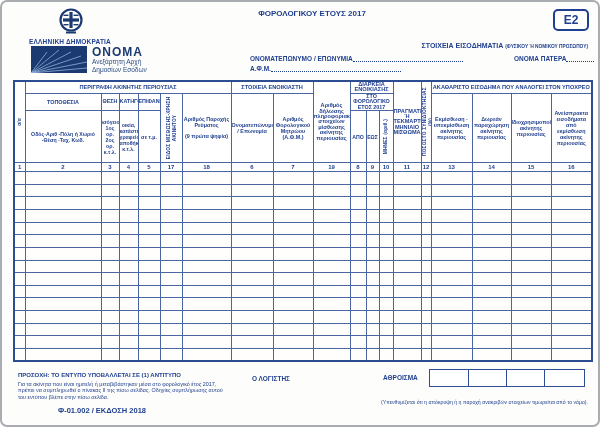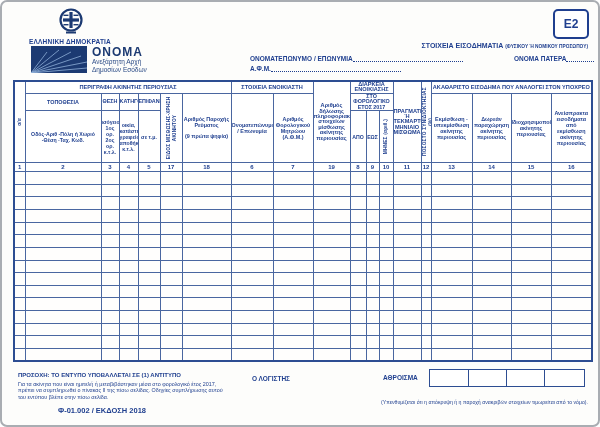--- a/index.html
+++ b/index.html
@@ -9,21 +9,21 @@
     background:#fdfdfb;border:2px solid #a9adb2;border-radius:7px;
     font-family:"Liberation Sans", sans-serif;color:#1f3f8f;overflow:hidden;
   }
   
   .emblem{position:absolute;left:56px;top:5px;}
   .hellenic{position:absolute;left:27px;top:36px;font-size:6.5px;font-weight:bold;letter-spacing:.2px;}
   .aade-box{position:absolute;left:29px;top:44px;}
   .aade-name{position:absolute;left:90px;top:43px;font-size:12px;font-weight:bold;letter-spacing:1px;color:#1c3a72;}
   .aade-sub{position:absolute;left:90px;top:56px;font-size:6.5px;line-height:8px;color:#2a4a85;}
   .title{position:absolute;left:150px;top:7px;width:320px;text-align:center;font-weight:bold;font-size:8px;line-height:10px;}
-  .badge{position:absolute;left:551px;top:7px;width:36px;height:30px;border:2px solid #1f3f8f;border-radius:5px;
+  .badge{position:absolute;left:551px;top:7px;width:36px;height:22px;border:2px solid #1f3f8f;border-radius:5px;
          display:flex;align-items:center;justify-content:center;font-weight:bold;font-size:12px;background:#fff;}
   .tax-line{position:absolute;right:10px;top:40px;font-size:7px;font-weight:bold;white-space:nowrap;}
   .tax-note{font-size:4.8px;font-weight:bold;}
   .fieldrow{position:absolute;font-size:6.5px;font-weight:bold;white-space:nowrap;display:flex;align-items:flex-end;}
   .dots{display:inline-block;border-bottom:1px dotted #1f3f8f;height:7px;}
   
   table.e2{
     position:absolute;left:11px;top:78px;width:578px;
     border-collapse:collapse;table-layout:fixed;background:#fff;
   }
@@ -83,20 +83,21 @@
       </g>
     </svg>
   </div>
   <div class="aade-name">ΟΝΟΜΑ</div>
   <div class="aade-sub">
     <div>Ανεξάρτητη Αρχή</div>
     <div>Δημοσίων Εσόδων</div>
   </div>
 
   <div class="title">
+    <div>ΦΟΡΟΛΟΓΙΚΟΥ ΕΤΟΥΣ 2017</div>
   </div>
   <div class="badge">Ε2</div>
 
   <div class="tax-line">
     <span>ΣΤΟΙΧΕΙΑ ΕΙΣΟΔΗΜΑΤΙΑ</span>
     <span class="tax-note">(ΦΥΣΙΚΟΥ Ή ΝΟΜΙΚΟΥ ΠΡΟΣΩΠΟΥ)</span>
   </div>
 
   <div class="fieldrow" style="left:248px;top:53px;">
     <span>ΟΝΟΜΑΤΕΠΩΝΥΜΟ / ΕΠΩΝΥΜΙΑ</span>

